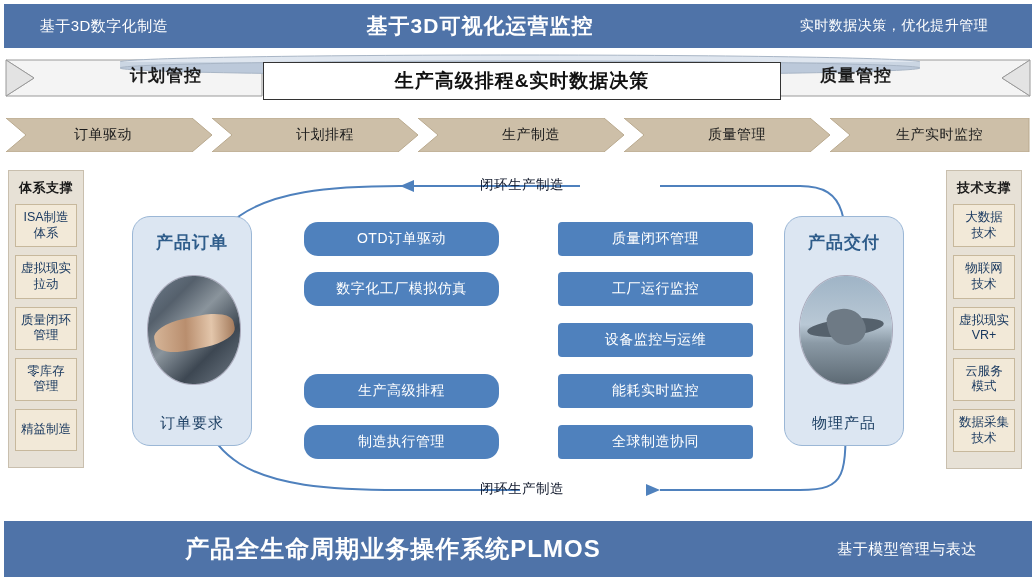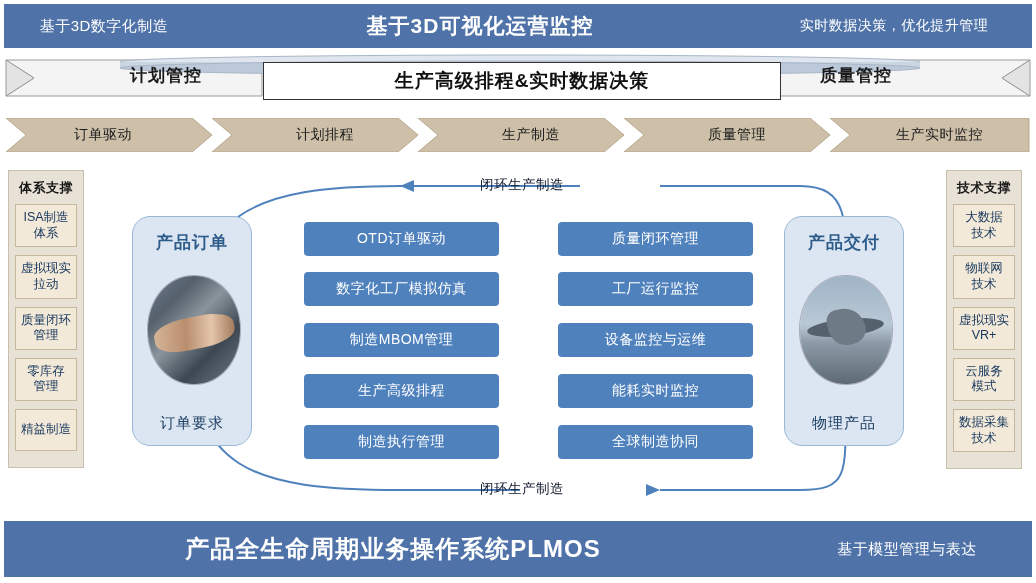--- a/index.html
+++ b/index.html
@@ -115,21 +115,21 @@
     content:"";position:absolute;left:30%;top:30%;width:40%;height:34%;
     background:#6e7a85;border-radius:30% 60% 40% 50%;transform:rotate(-14deg);
   }
 
   .pill{
     position:absolute;width:195px;height:34px;
     background:#4f81bd;color:#ffffff;border-radius:4px;
     display:flex;align-items:center;justify-content:center;
     font-size:14px;letter-spacing:.5px;
   }
-  .col-a{left:204px;}
+  .col-a{left:204px;border-radius:14px;}
   .col-b{left:458px;}
 
   .loop-label{
     position:absolute;font-size:13.5px;color:#0f172a;letter-spacing:.5px;
   }
 
   
   .bottom-band{
     position:absolute;left:4px;top:521px;width:1028px;height:56px;
     background:#4f73a8;display:flex;align-items:center;
@@ -240,21 +240,20 @@
     <div class="round-card rc-right">
       <div class="rc-title">产品交付</div>
       <div class="photo">
         <div class="photo-jet"></div>
       </div>
       <div class="rc-foot">物理产品</div>
     </div>
 
     <div class="pill col-a" style="top:54px;">OTD订单驱动</div>
     <div class="pill col-a" style="top:104px;">数字化工厂模拟仿真</div>
-    <div class="pill col-a" style="top:155px;">制造MBOM管理</div>
     <div class="pill col-a" style="top:206px;">生产高级排程</div>
     <div class="pill col-a" style="top:257px;">制造执行管理</div>
 
     <div class="pill col-b" style="top:54px;">质量闭环管理</div>
     <div class="pill col-b" style="top:104px;">工厂运行监控</div>
     <div class="pill col-b" style="top:155px;">设备监控与运维</div>
     <div class="pill col-b" style="top:206px;">能耗实时监控</div>
     <div class="pill col-b" style="top:257px;">全球制造协同</div>
   </div>
 

